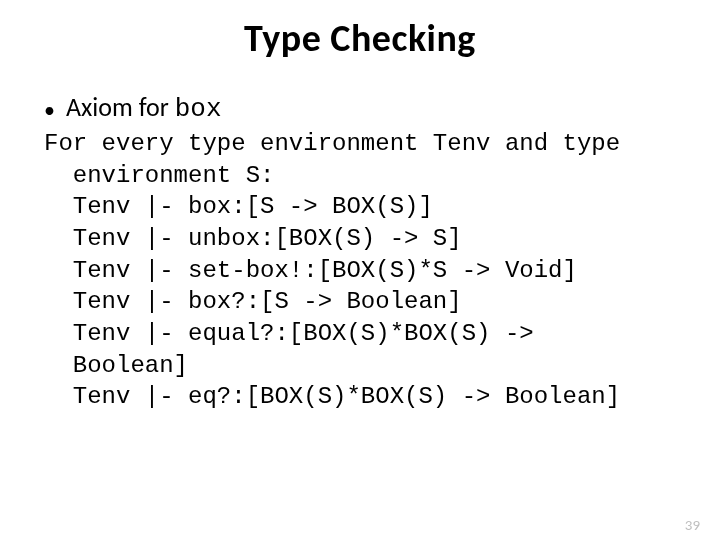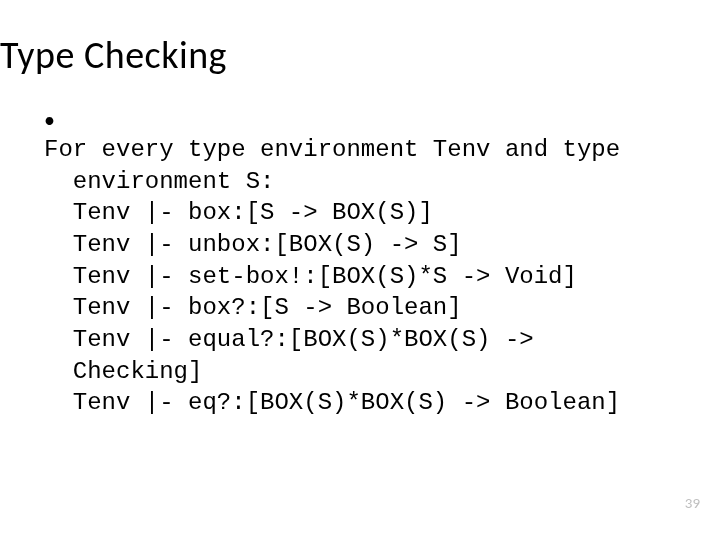--- a/index.html
+++ b/index.html
@@ -13,24 +13,24 @@
     position: relative;
     overflow: hidden;
   }
   .slide {
     width: 720px;
     height: 540px;
     position: relative;
     box-sizing: border-box;
   }
   .title {
-    text-align: left;
+    text-align: center;
     font-size: 38px;
-    font-weight: 400;
-    padding-top: 32px;
+    font-weight: 700;
+    padding-top: 15px;
     letter-spacing: 0.5px;
   }
   .content {
     padding: 30px 34px 0 44px;
   }
   .bullet-row {
     display: flex;
     align-items: baseline;
     font-size: 26px;
     margin-bottom: 4px;
@@ -52,45 +52,48 @@
   .code-block {
     font-family: "Courier New", monospace;
     font-size: 24px;
     line-height: 1.32;
     white-space: pre;
     margin-left: 0;
   }
   .page-num {
     position: absolute;
     right: 20px;
-    bottom: 28px;
+    bottom: 6px;
     font-size: 15px;
     color: #bfbfbf;
   }
 </style>
 </head>
 <body>
 
 <div class="slide">
 
   <div class="title">Type Checking</div>
 
   <div class="content">
 
     <div class="bullet-row">
       <span class="bullet">•</span>
+      <span class="bullet-text">
+        <span>Axiom for </span><span class="mono">box</span>
+      </span>
     </div>
 
     <div class="code-block"><span>For every type environment Tenv and type</span>
 <span>  environment S:</span>
 <span>  Tenv |- box:[S -&gt; BOX(S)]</span>
 <span>  Tenv |- unbox:[BOX(S) -&gt; S]</span>
 <span>  Tenv |- set-box!:[BOX(S)*S -&gt; Void]</span>
 <span>  Tenv |- box?:[S -&gt; Boolean]</span>
 <span>  Tenv |- equal?:[BOX(S)*BOX(S) -&gt;</span>
-<span>  Checking]</span>
+<span>  Boolean]</span>
 <span>  Tenv |- eq?:[BOX(S)*BOX(S) -&gt; Boolean]</span></div>
 
   </div>
 
   <div class="page-num">39</div>
 
 </div>
 
 </body></html>

